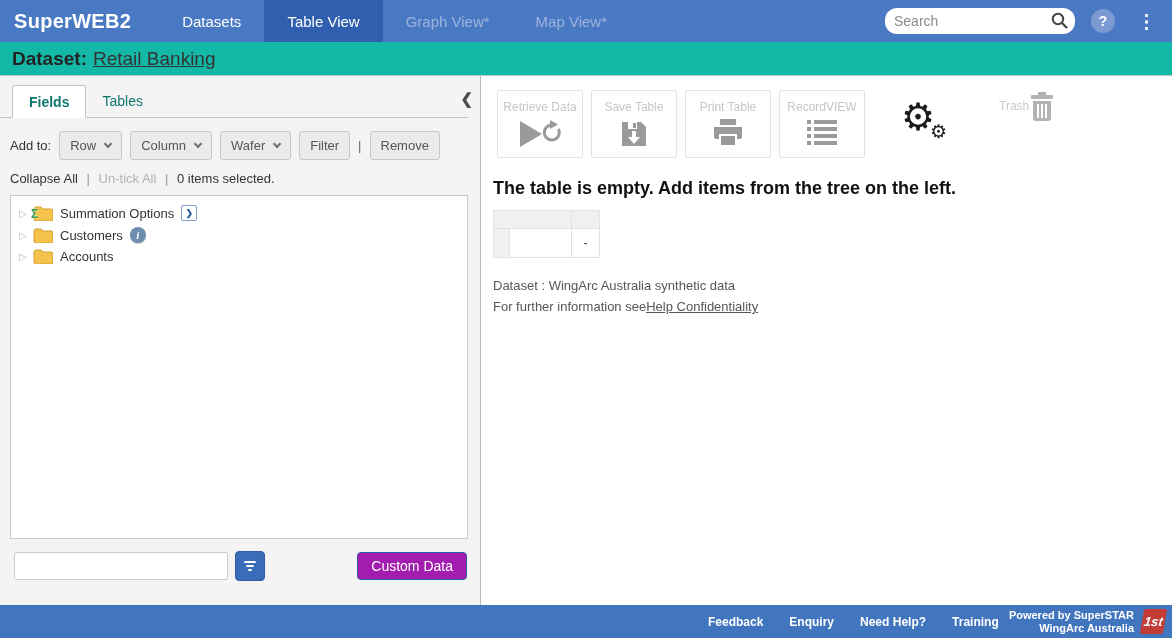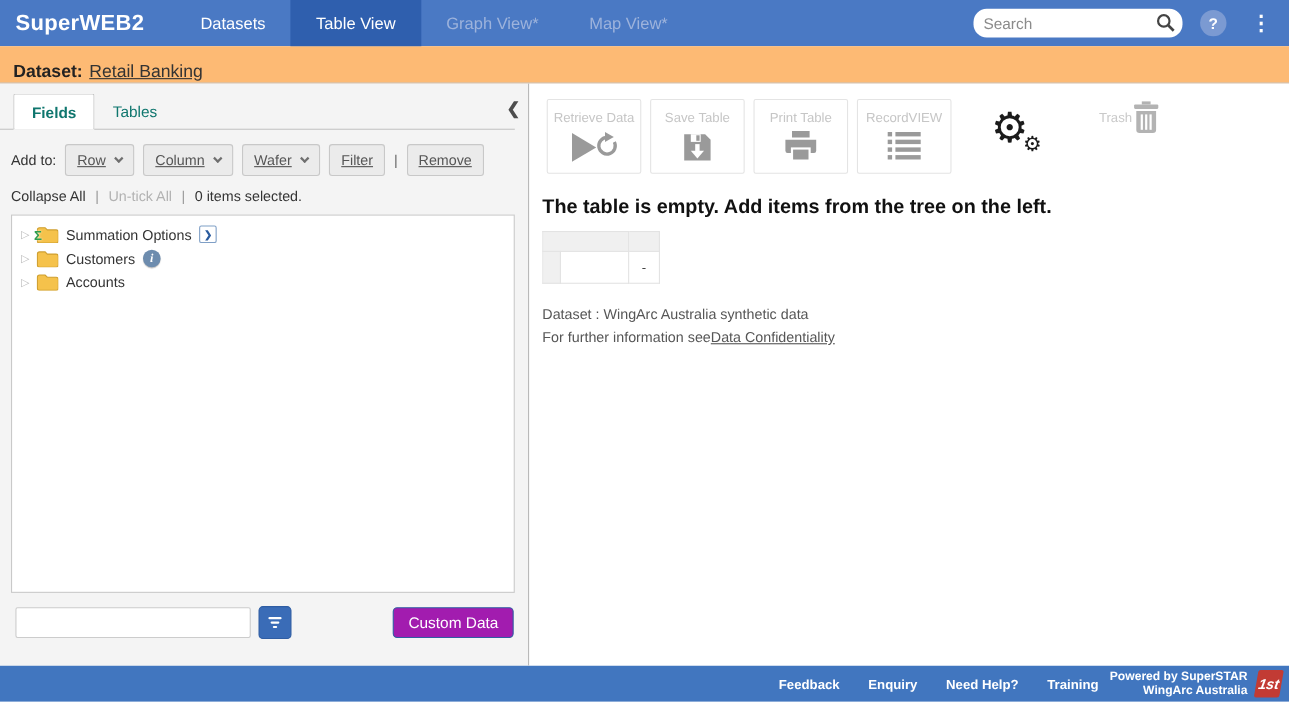--- a/index.html
+++ b/index.html
@@ -13,37 +13,37 @@
   .nav-item.muted { color:#9db3dc; }
   .nav-right { margin-left:auto; display:flex; align-items:center; padding-right:10px; }
   .searchwrap { position:relative; }
   .searchwrap input { width:190px; height:26px; border:none; border-radius:12px; padding:0 30px 0 9px; font-size:14px; font-family:inherit; color:#3b82f6; outline:none; }
   .searchwrap input::placeholder { color:#8b8b8b; }
   .search-ico { position:absolute; right:6px; top:4px; cursor:pointer; }
   .help { width:24px; height:24px; border-radius:50%; background:#7b9ad2; color:#fff; font-weight:bold; font-size:14px; display:flex; align-items:center; justify-content:center; margin-left:16px; cursor:pointer; }
   .kebab { color:#fff; font-size:19px; font-weight:bold; margin-left:16px; padding:0 6px; cursor:pointer; line-height:1; }
 
   
-  .breadcrumb { height:34px; background:#fdba74; border-bottom:1px solid #c6c6c6; display:flex; align-items:flex-end; padding-left:12px; font-size:16px; color:#222; }
+  .breadcrumb { height:34px; background:#14b8a6; border-bottom:1px solid #c6c6c6; display:flex; align-items:center; padding-left:12px; font-size:19px; color:#222; }
   .breadcrumb b { margin-right:6px; }
   .breadcrumb a { color:#333; text-decoration:underline; cursor:pointer; }
 
   
   .main { display:flex; height:529px; }
   .left { width:481px; background:#f4f4f4; border-right:1px solid #b9b9b9; position:relative; flex:none; }
   .right { flex:1; background:#fff; }
 
   
   .tabbar { margin:9px 0 0 0; padding-left:12px; width:468px; border-bottom:1px solid #c5c5c5; display:flex; position:relative; }
   .tab { font-size:14px; color:#0f766e; padding:8px 16px 7px 16px; cursor:pointer; }
   .tab.active { background:#fff; border:1px solid #c5c5c5; border-bottom:1px solid #fff; margin-bottom:-1px; border-radius:2px 2px 0 0; font-weight:bold; }
   .collapse-btn { position:absolute; right:-5px; top:5px; color:#4d4d4d; font-size:15px; font-weight:bold; cursor:pointer; }
 
   .addto { display:flex; align-items:center; gap:8px; padding:13px 10px 0 10px; font-size:13px; color:#333; }
-  .dd, .pbtn { background:#ebebeb; border:1px solid #c8c8c8; border-radius:3px; padding:6px 10px; color:#555; font-size:13px; display:flex; align-items:center; gap:9px; cursor:pointer;text-decoration:underline; }
+  .dd, .pbtn { background:#ebebeb; border:1px solid #c8c8c8; border-radius:3px; padding:6px 10px; color:#555; font-size:13px; display:flex; align-items:center; gap:9px; cursor:pointer; }
   .chev { width:6px; height:6px; border-right:2px solid #6f6f6f; border-bottom:2px solid #6f6f6f; transform:rotate(45deg); margin-top:-3px; }
   .pipe { color:#666; }
 
   .selrow { padding:11px 10px 9px 10px; font-size:13px; color:#333; }
   .selrow .sep { color:#999; margin:0 5px; }
   .selrow .lnk { cursor:pointer; }
   .selrow .dis { color:#b2b2b2; }
 
   .treebox { margin-left:10px; width:458px; height:344px; background:#fff; border:1px solid #c9c9c9; padding:6px 4px; overflow:hidden; }
   .titem { display:flex; align-items:center; padding:3px 4px; font-size:13px; color:#333; cursor:pointer; }
@@ -280,21 +280,21 @@
       <tr class="mt-b">
         <td class="g w16"></td>
         <td class="w62"></td>
         <td class="w28">-</td>
       </tr>
     </tbody>
       </table>
 
     <div class="datasetinfo">
       <div>Dataset : WingArc Australia synthetic data</div>
-      <div><span>For further information see</span><a>Data Confidentiality</a></div>
+      <div><span>For further information see</span><a>Help Confidentiality</a></div>
     </div>
   </div>
 </div>
 
 <div class="footer">
   <div class="flinks">
     <span>Feedback</span>
     <span>Enquiry</span>
     <span>Need Help?</span>
     <span>Training</span>

